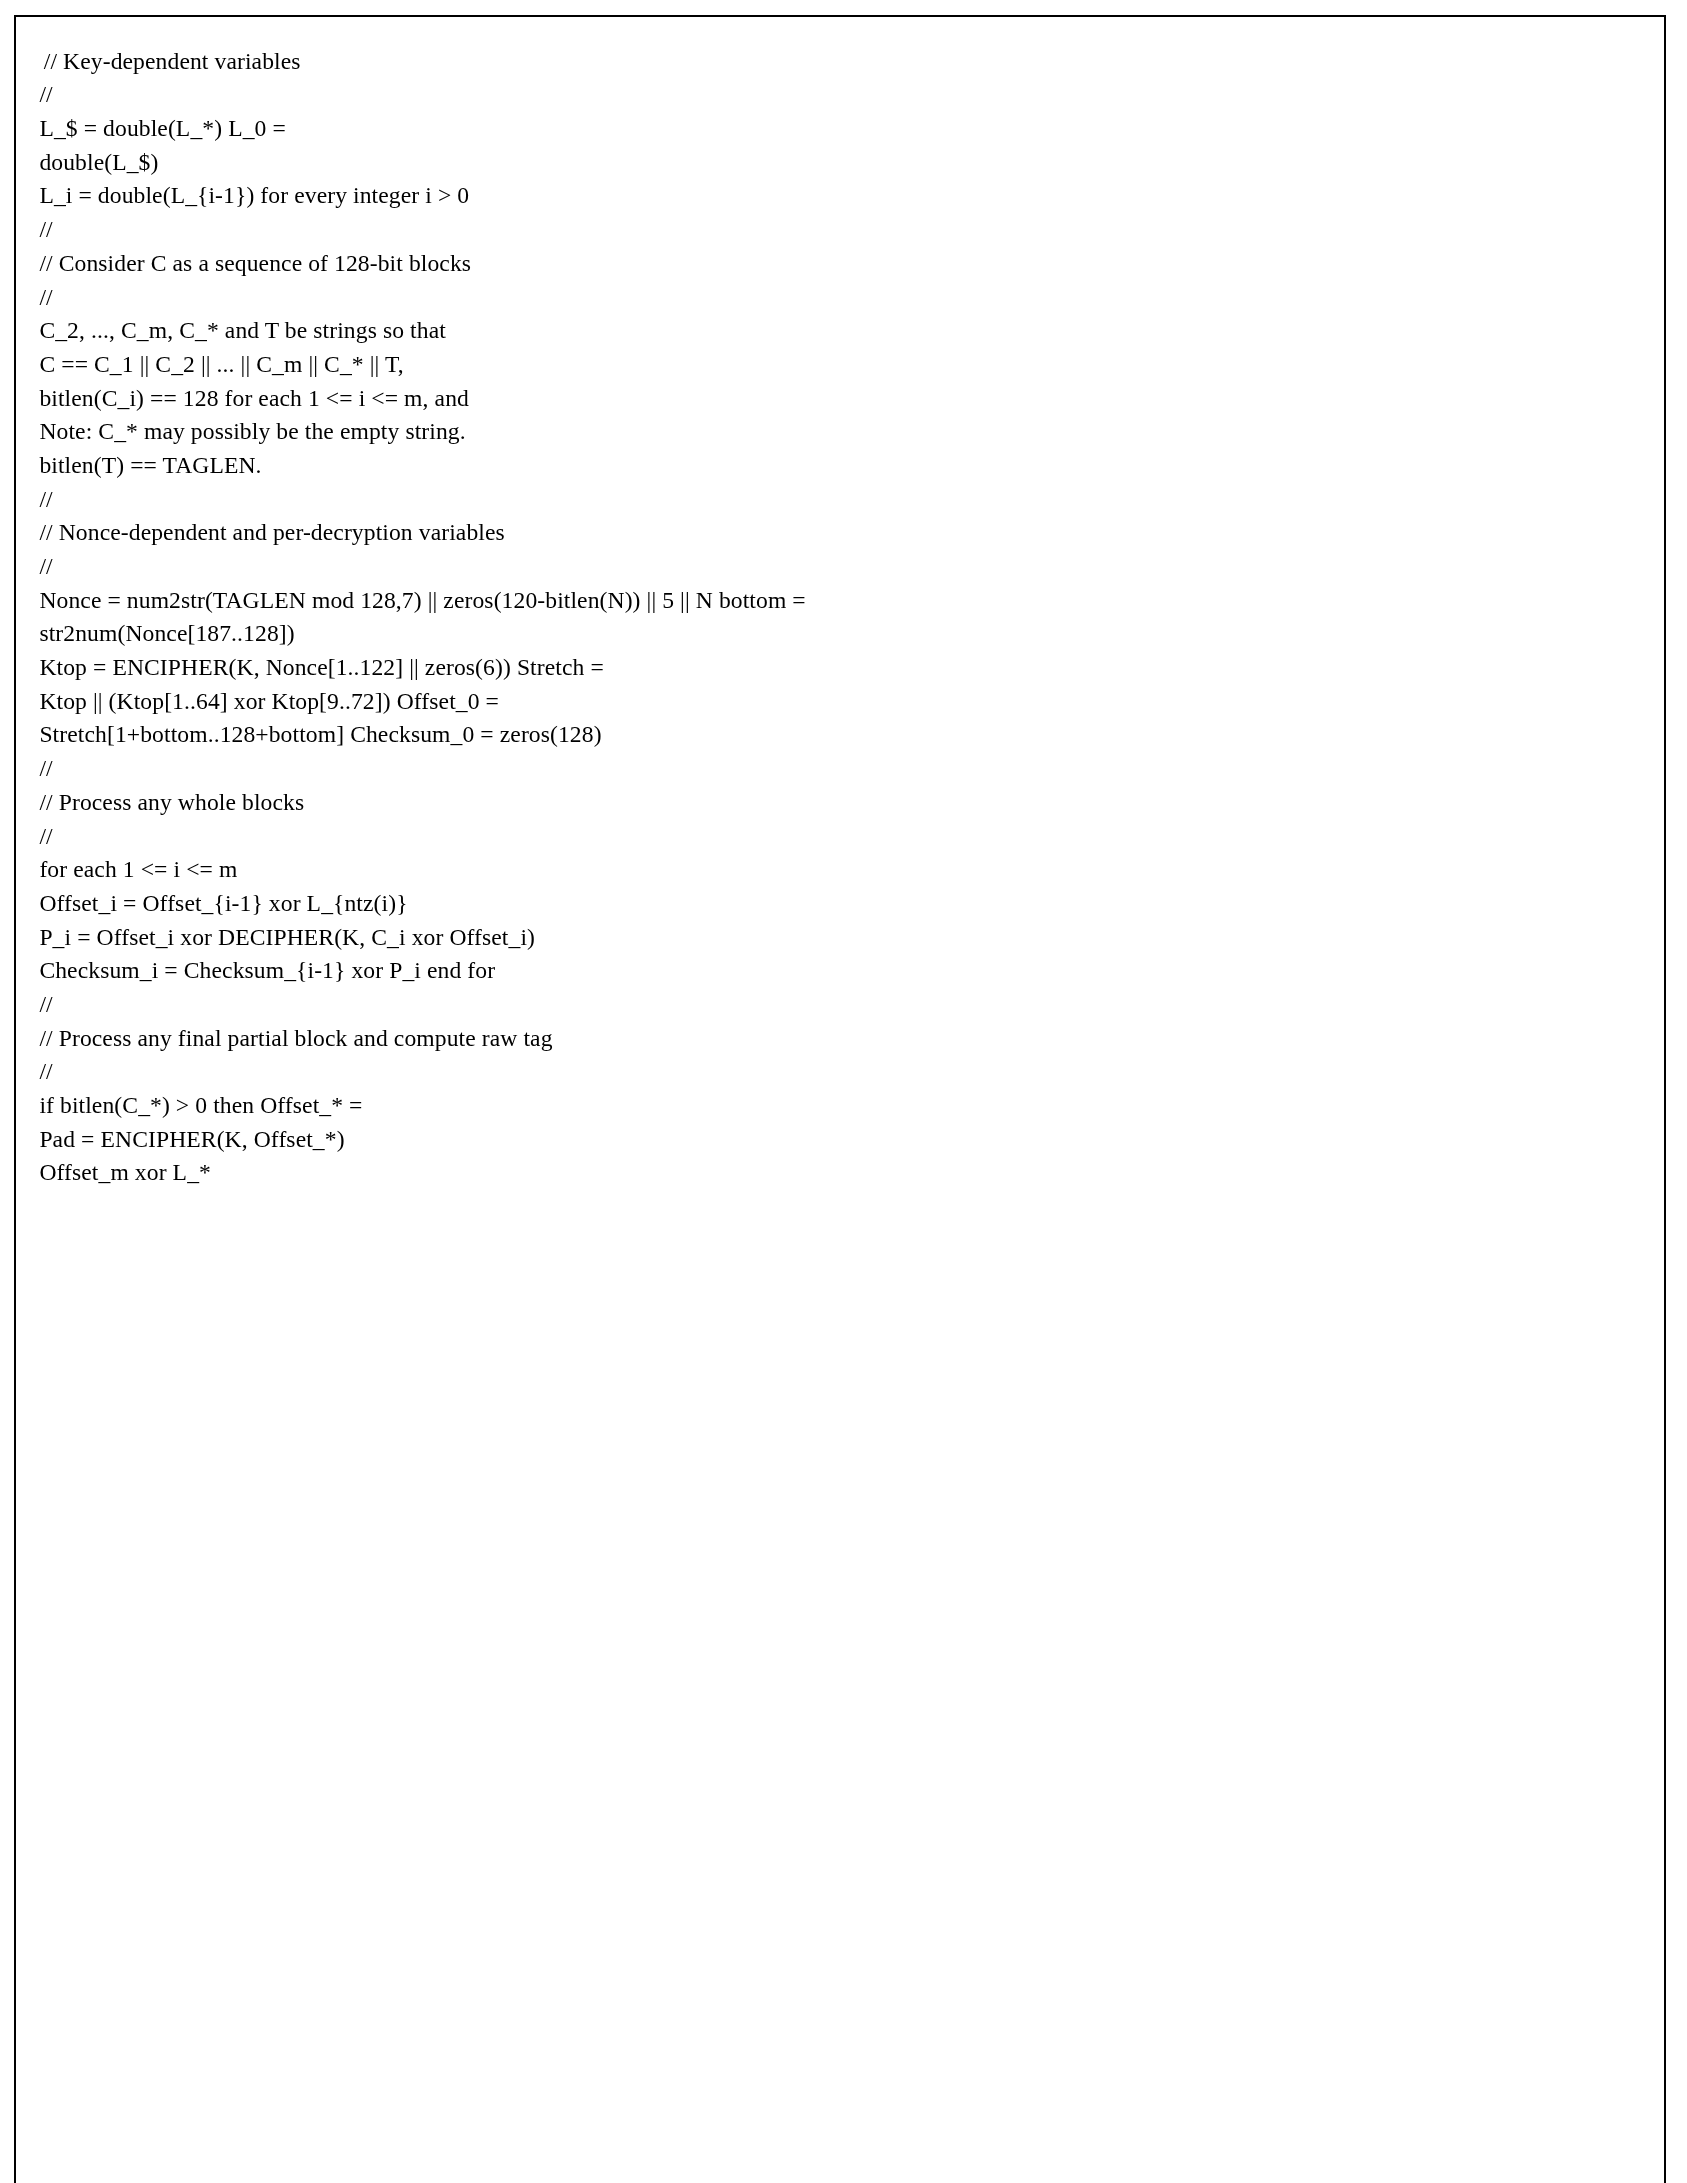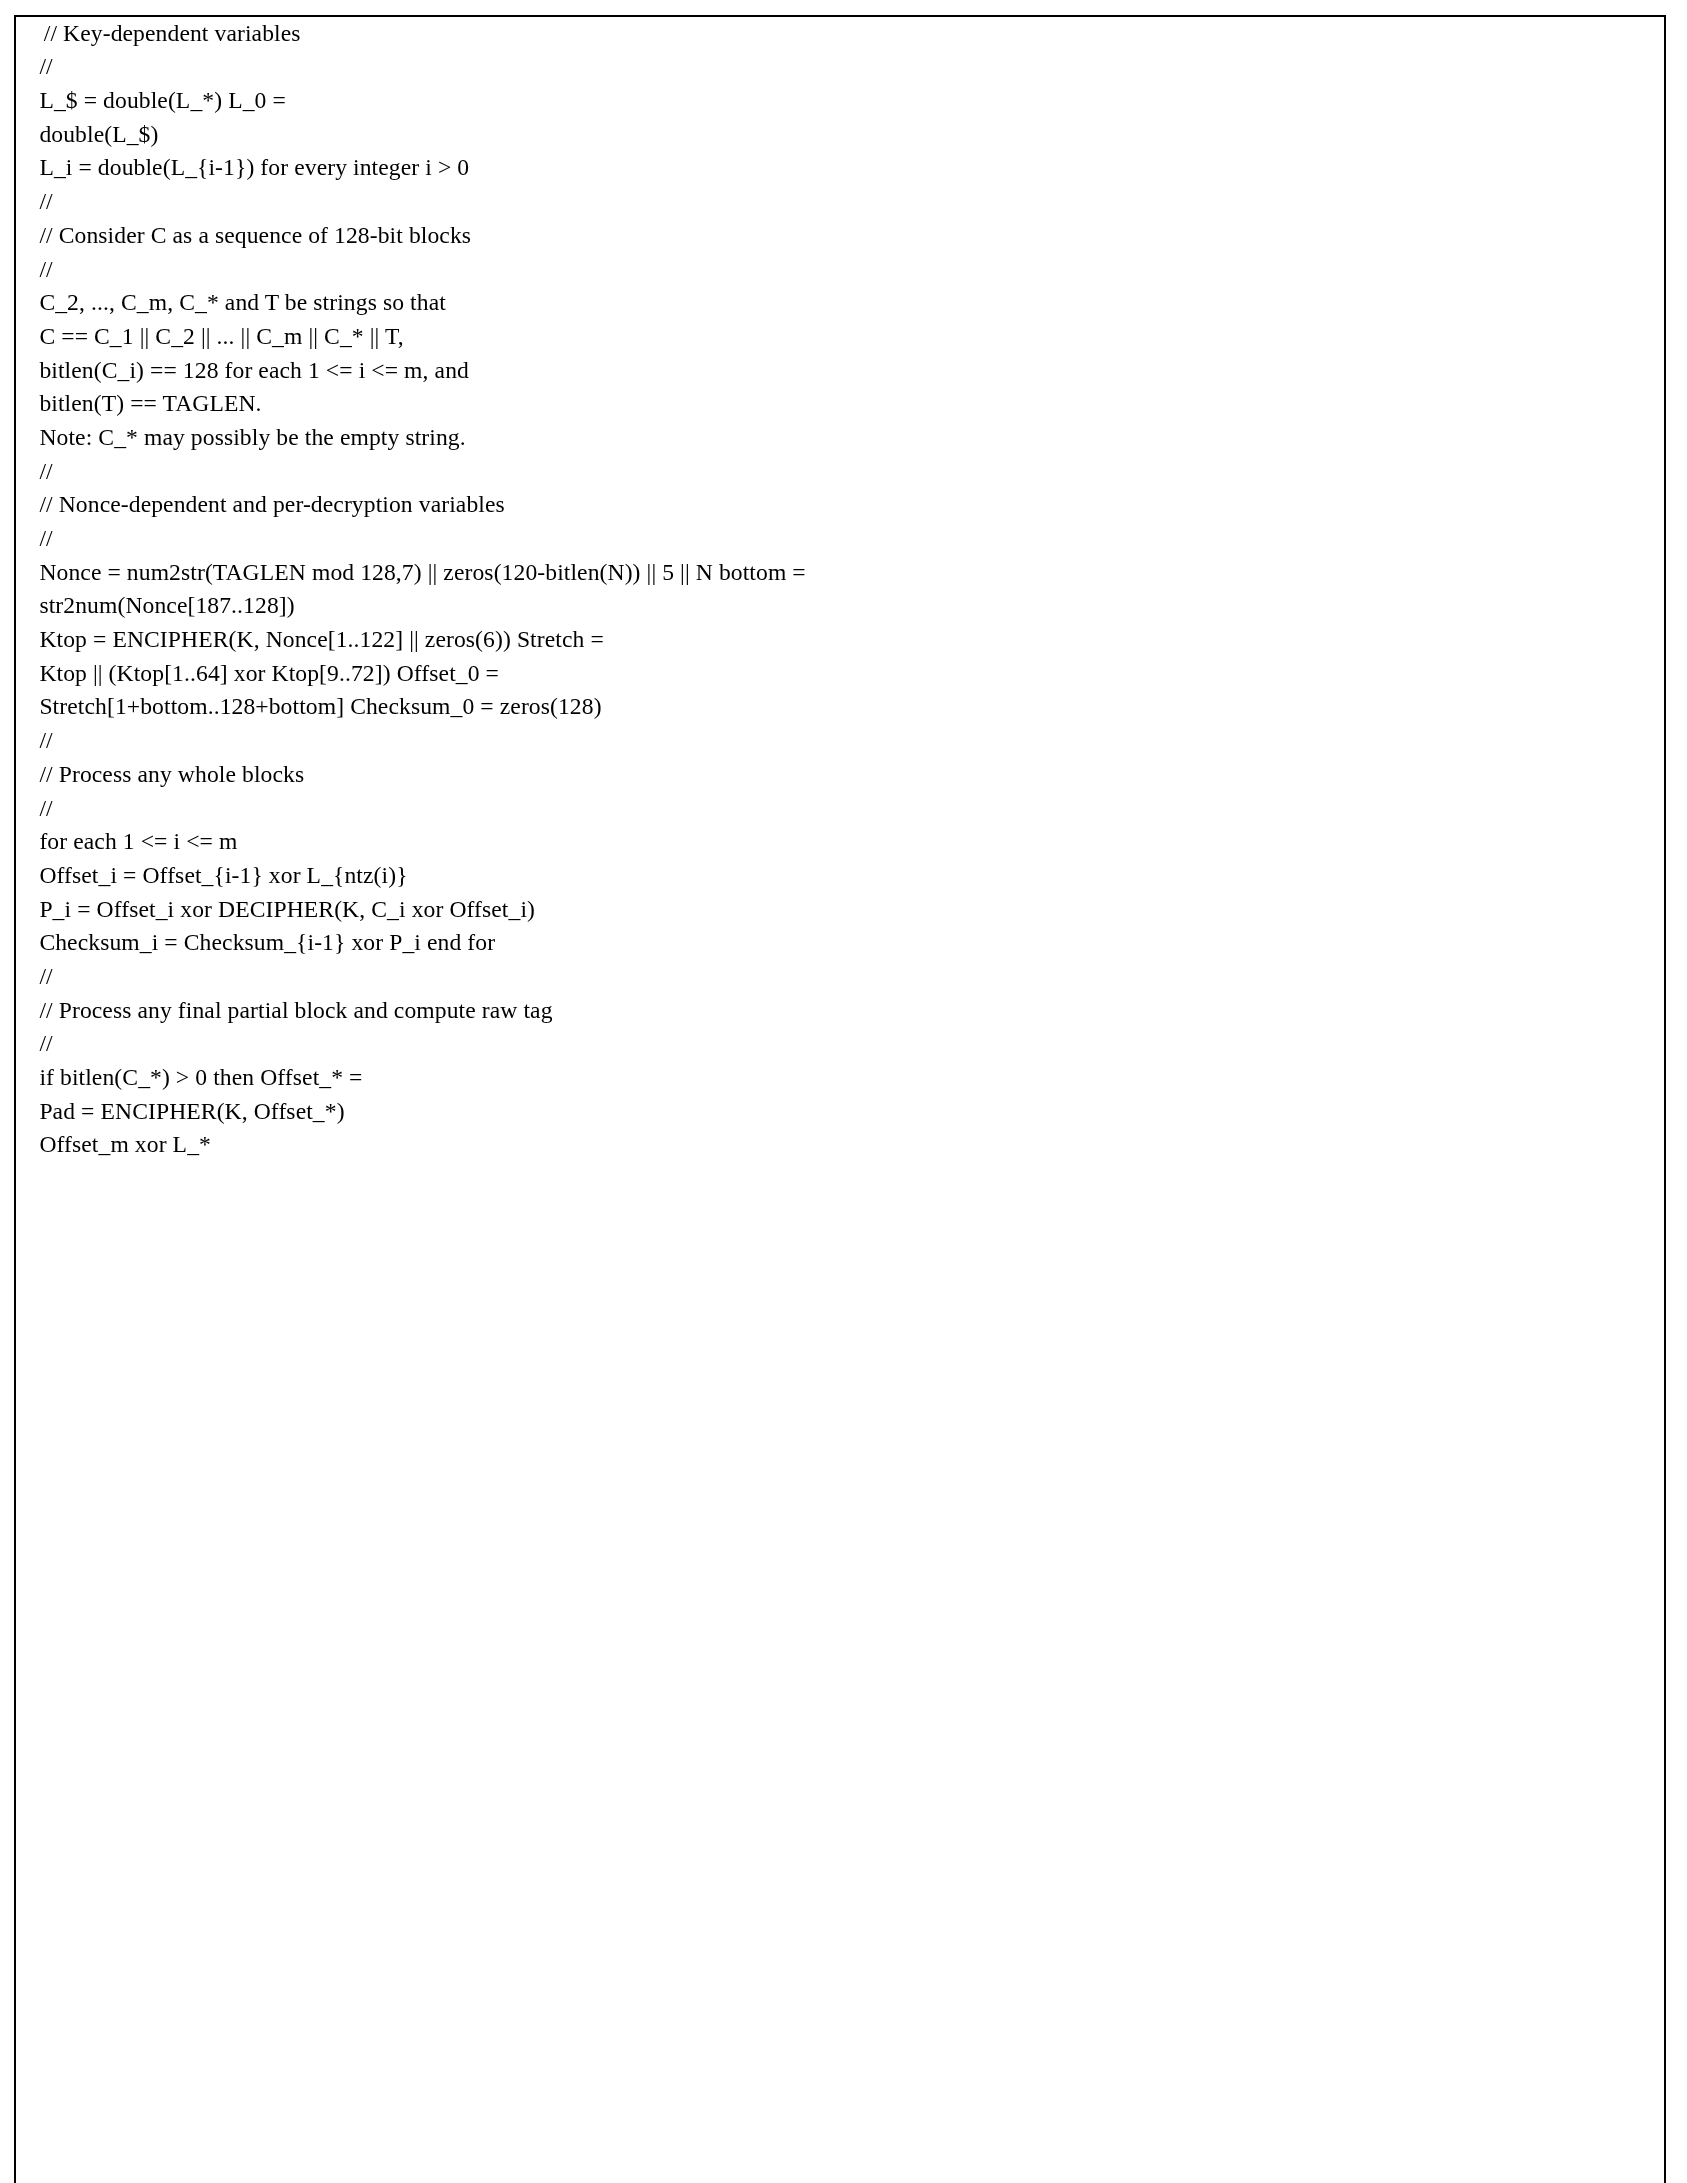--- a/index.html
+++ b/index.html
@@ -44,40 +44,41 @@
     padding: 0;
   }
 
   
   .code-line.gap {
     margin-bottom: 5.7px;
   }
 
   .code-line.first {
     padding-left: 4.4px;
+    margin-top: 28px;
   }
 </style>
 </head>
 <body>
 
 <div id="doc-frame">
   <div id="code-block">
       <div class="code-line gap first">// Key-dependent variables</div>
       <div class="code-line gap">//</div>
       <div class="code-line gap">L_$ = double(L_*) L_0 =</div>
       <div class="code-line gap">double(L_$)</div>
       <div class="code-line gap">L_i = double(L_{i-1}) for every integer i &gt; 0</div>
       <div class="code-line gap">//</div>
       <div class="code-line gap">// Consider C as a sequence of 128-bit blocks</div>
       <div class="code-line gap">//</div>
       <div class="code-line gap">C_2, ..., C_m, C_* and T be strings so that</div>
       <div class="code-line gap">C == C_1 || C_2 || ... || C_m || C_* || T,</div>
       <div class="code-line gap">bitlen(C_i) == 128 for each 1 &lt;= i &lt;= m, and</div>
+      <div class="code-line gap">Note: C_* may possibly be the empty string.</div>
       <div class="code-line gap">bitlen(T) == TAGLEN.</div>
-      <div class="code-line gap">Note: C_* may possibly be the empty string.</div>
       <div class="code-line gap">//</div>
       <div class="code-line gap">// Nonce-dependent and per-decryption variables</div>
       <div class="code-line gap">//</div>
       <div class="code-line gap">Nonce = num2str(TAGLEN mod 128,7) || zeros(120-bitlen(N)) || 5 || N bottom =</div>
       <div class="code-line gap">str2num(Nonce[187..128])</div>
       <div class="code-line gap">Ktop = ENCIPHER(K, Nonce[1..122] || zeros(6)) Stretch =</div>
       <div class="code-line gap">Ktop || (Ktop[1..64] xor Ktop[9..72]) Offset_0 =</div>
       <div class="code-line gap">Stretch[1+bottom..128+bottom] Checksum_0 = zeros(128)</div>
       <div class="code-line gap">//</div>
       <div class="code-line gap">// Process any whole blocks</div>

